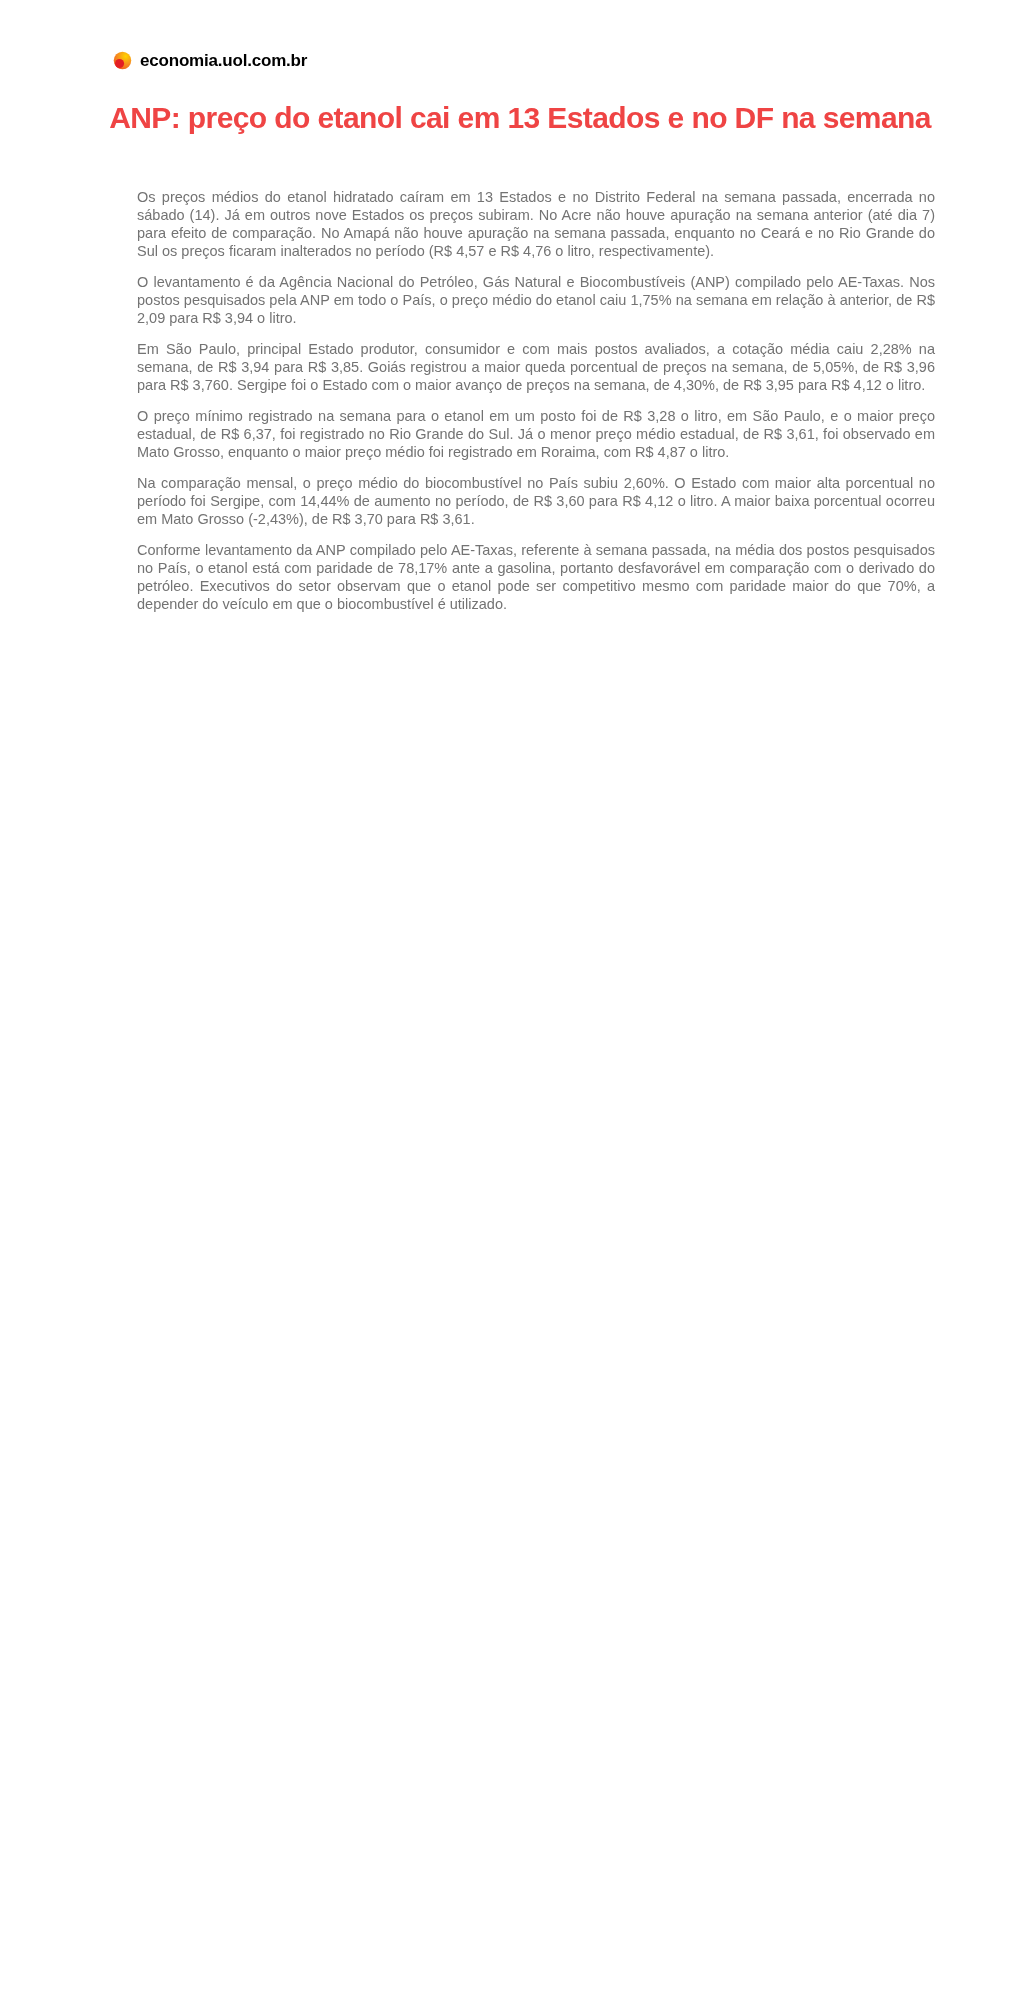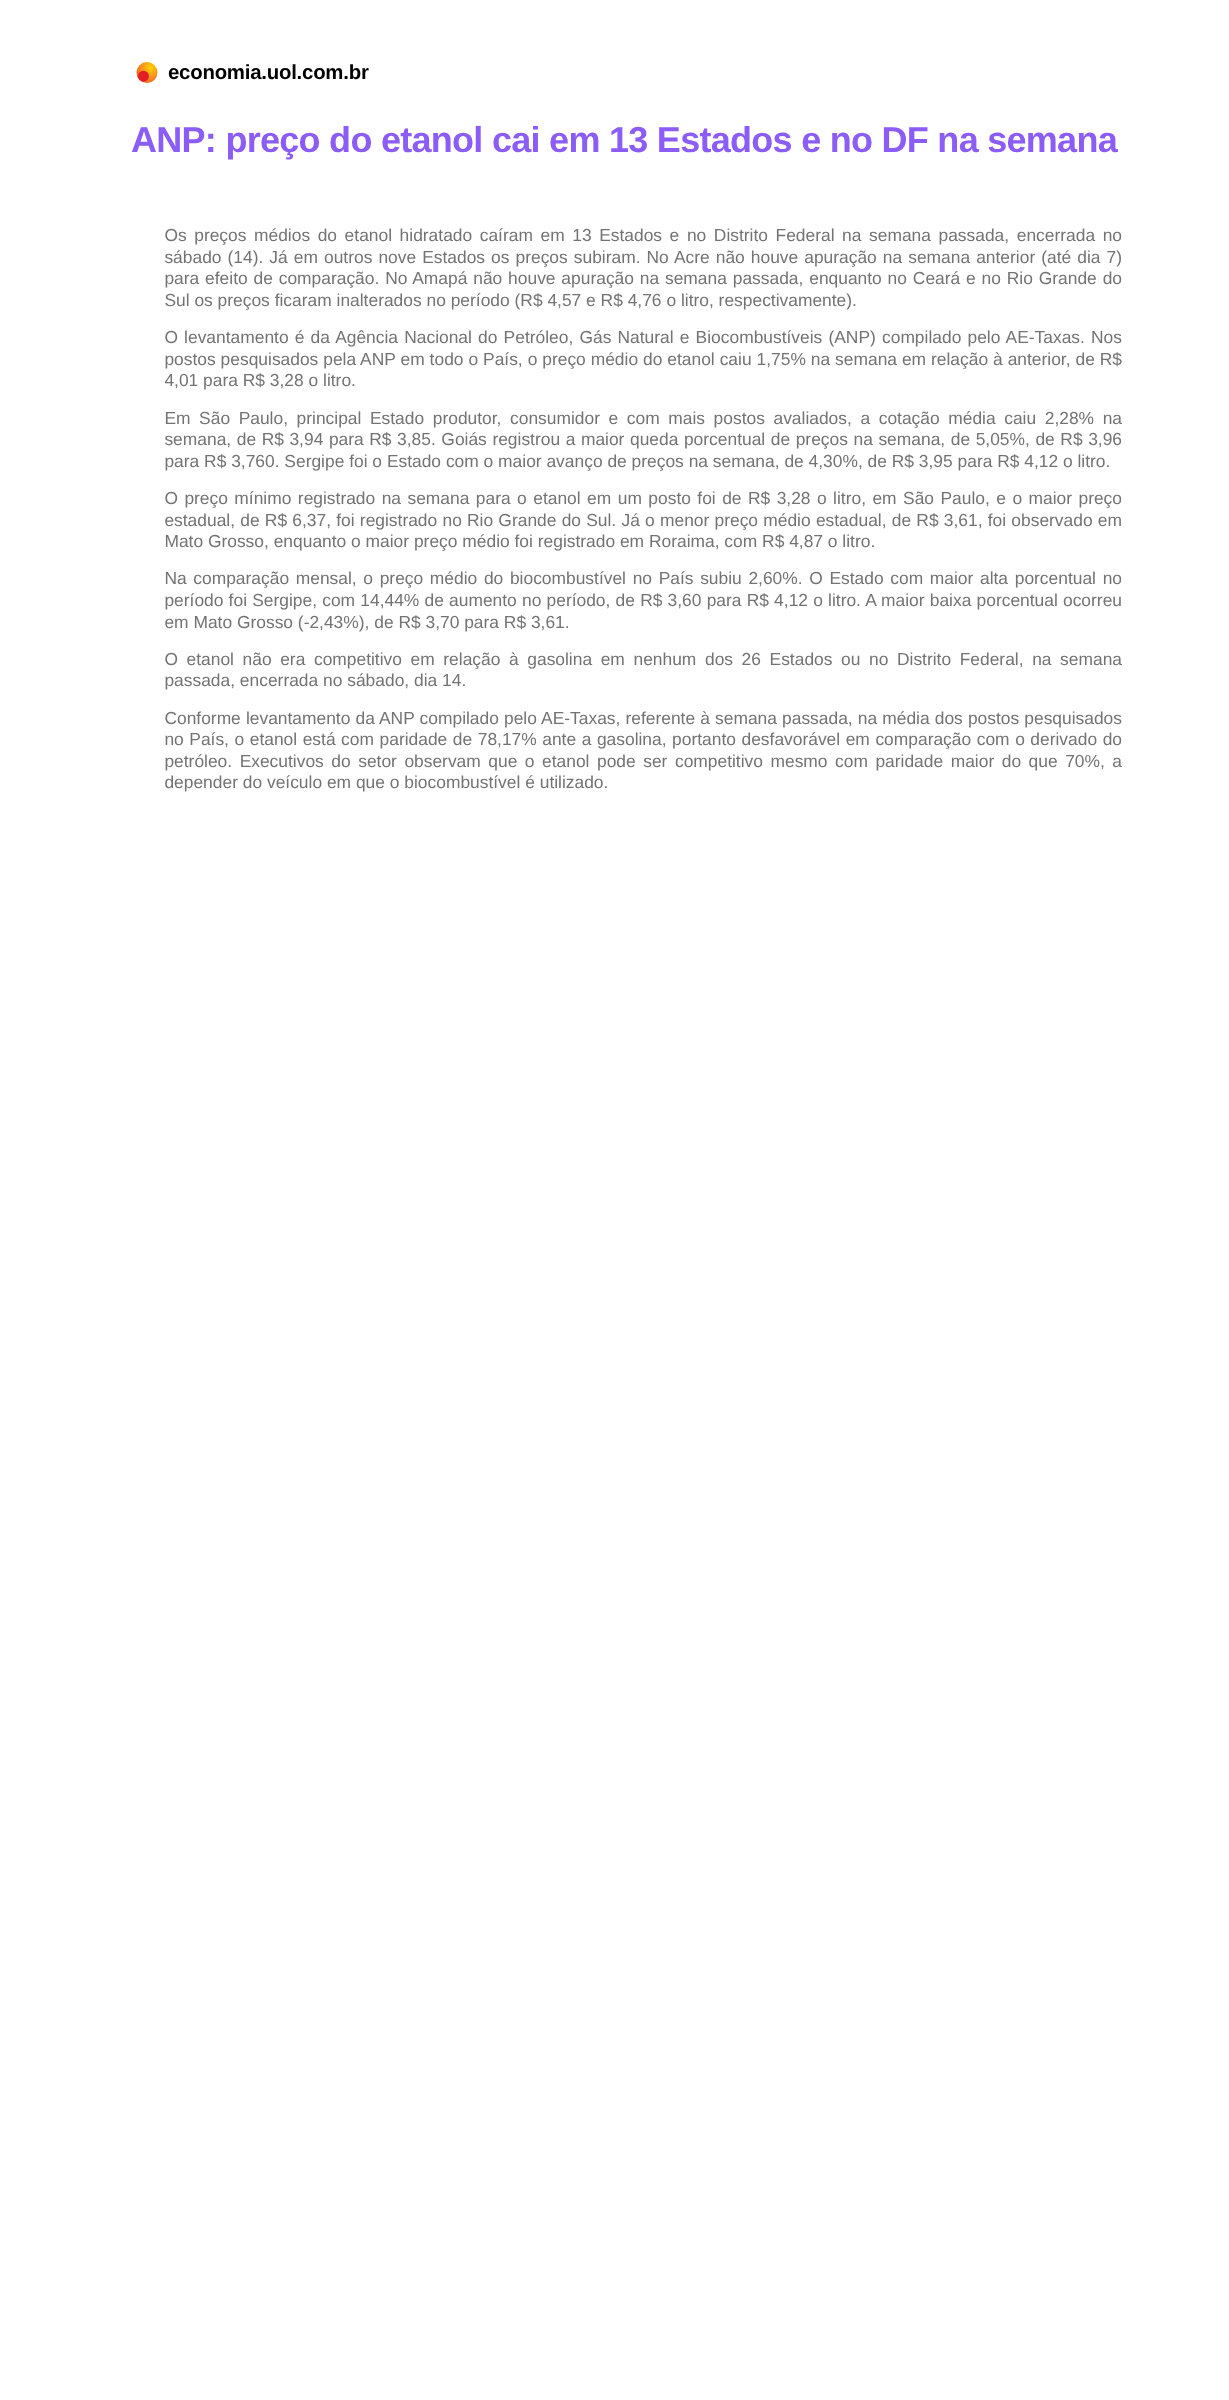--- a/index.html
+++ b/index.html
@@ -35,21 +35,21 @@
   .article {
     position: absolute;
     top: 96px;
     left: 105px;
     width: 830px;
   }
   .article-title {
     font-size: 30px;
     line-height: 44px;
     font-weight: 700;
-    color: #8b5cf6;
+    color: #ef4444;
     text-align: center;
     letter-spacing: -0.6px;
   }
   .article-body {
     margin-top: 48px;
     margin-left: 32px;
     width: 798px;
     font-size: 14.5px;
     line-height: 18px;
     color: #737373;
@@ -82,22 +82,21 @@
       </svg>
     </span>
     <span class="logo-text">economia.uol.com.br</span>
   </header>
 
   <main class="article">
     <h1 class="article-title">ANP: preço do etanol cai em 13 Estados e no DF na semana</h1>
 
     <div class="article-body">
       <p>Os preços médios do etanol hidratado caíram em 13 Estados e no Distrito Federal na semana passada, encerrada no sábado (14). Já em outros nove Estados os preços subiram. No Acre não houve apuração na semana anterior (até dia 7) para efeito de comparação. No Amapá não houve apuração na semana passada, enquanto no Ceará e no Rio Grande do Sul os preços ficaram inalterados no período (R$ 4,57 e R$ 4,76 o litro, respectivamente).</p>
-      <p>O levantamento é da Agência Nacional do Petróleo, Gás Natural e Biocombustíveis (ANP) compilado pelo AE-Taxas. Nos postos pesquisados pela ANP em todo o País, o preço médio do etanol caiu 1,75% na semana em relação à anterior, de R$ 4,01 para R$ 3,28 o litro.</p>
+      <p>O levantamento é da Agência Nacional do Petróleo, Gás Natural e Biocombustíveis (ANP) compilado pelo AE-Taxas. Nos postos pesquisados pela ANP em todo o País, o preço médio do etanol caiu 1,75% na semana em relação à anterior, de R$ 2,09 para R$ 3,94 o litro.</p>
       <p>Em São Paulo, principal Estado produtor, consumidor e com mais postos avaliados, a cotação média caiu 2,28% na semana, de R$ 3,94 para R$ 3,85. Goiás registrou a maior queda porcentual de preços na semana, de 5,05%, de R$ 3,96 para R$ 3,760. Sergipe foi o Estado com o maior avanço de preços na semana, de 4,30%, de R$ 3,95 para R$ 4,12 o litro.</p>
       <p>O preço mínimo registrado na semana para o etanol em um posto foi de R$ 3,28 o litro, em São Paulo, e o maior preço estadual, de R$ 6,37, foi registrado no Rio Grande do Sul. Já o menor preço médio estadual, de R$ 3,61, foi observado em Mato Grosso, enquanto o maior preço médio foi registrado em Roraima, com R$ 4,87 o litro.</p>
       <p>Na comparação mensal, o preço médio do biocombustível no País subiu 2,60%. O Estado com maior alta porcentual no período foi Sergipe, com 14,44% de aumento no período, de R$ 3,60 para R$ 4,12 o litro. A maior baixa porcentual ocorreu em Mato Grosso (-2,43%), de R$ 3,70 para R$ 3,61.</p>
-      <p>O etanol não era competitivo em relação à gasolina em nenhum dos 26 Estados ou no Distrito Federal, na semana passada, encerrada no sábado, dia 14.</p>
       <p>Conforme levantamento da ANP compilado pelo AE-Taxas, referente à semana passada, na média dos postos pesquisados no País, o etanol está com paridade de 78,17% ante a gasolina, portanto desfavorável em comparação com o derivado do petróleo. Executivos do setor observam que o etanol pode ser competitivo mesmo com paridade maior do que 70%, a depender do veículo em que o biocombustível é utilizado.</p>
     </div>
   </main>
 
 </div>
 
 </body></html>

